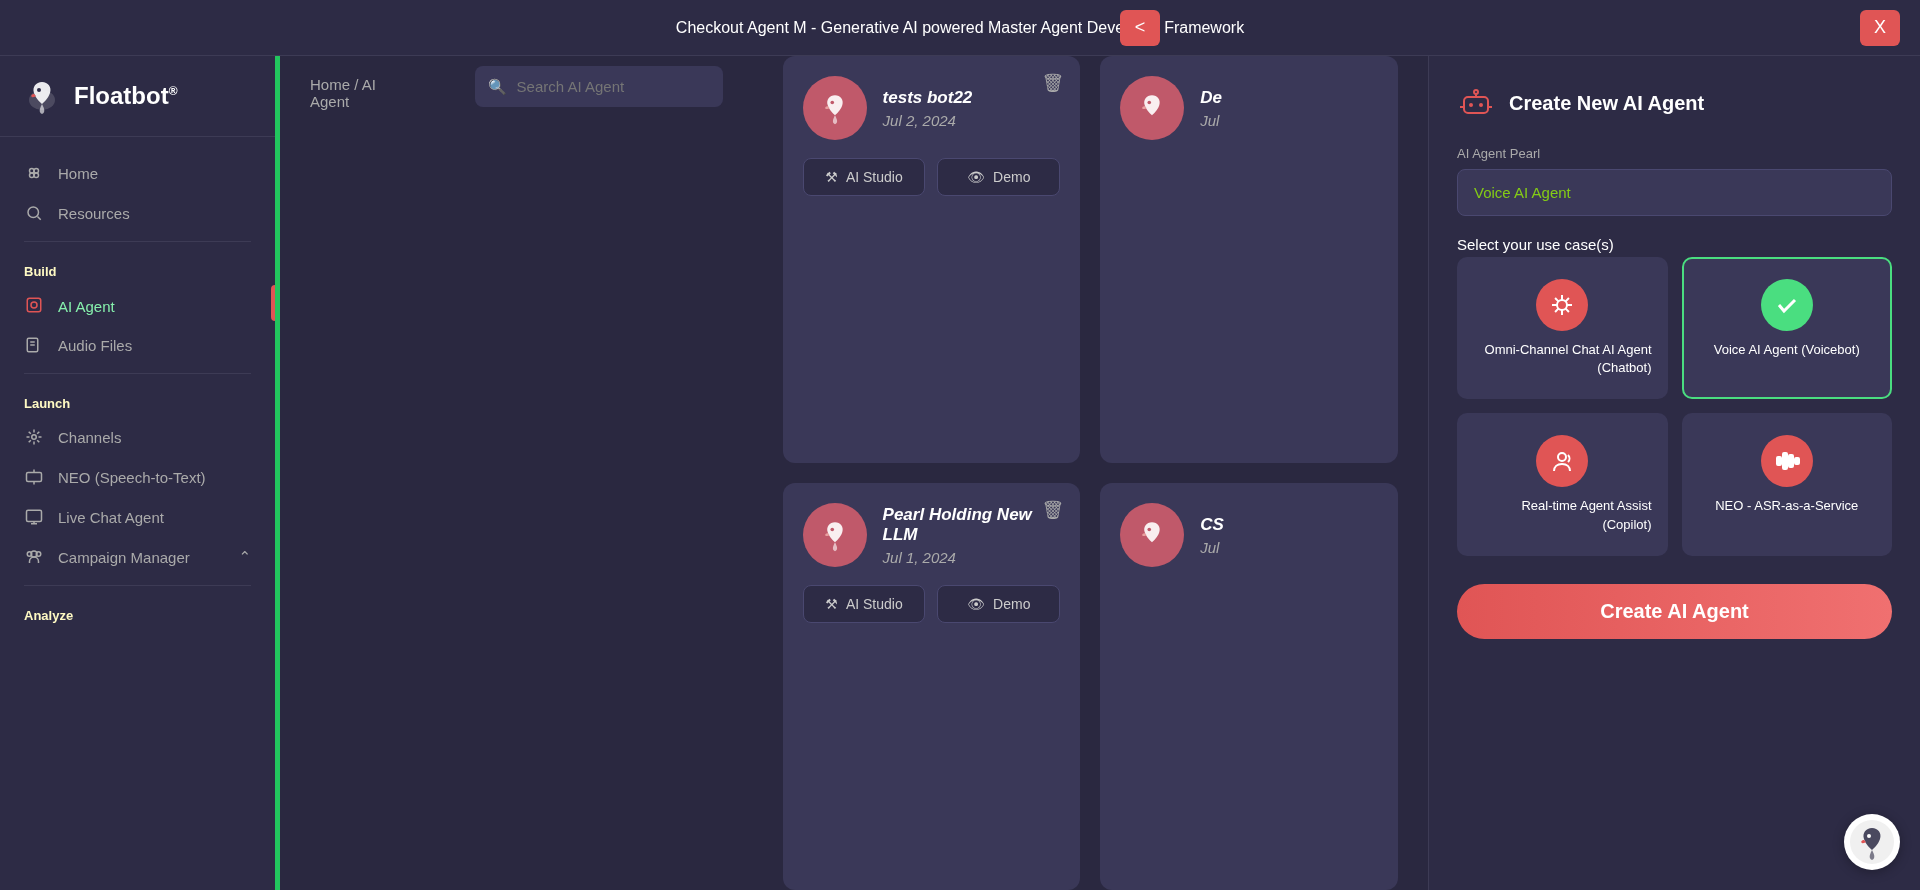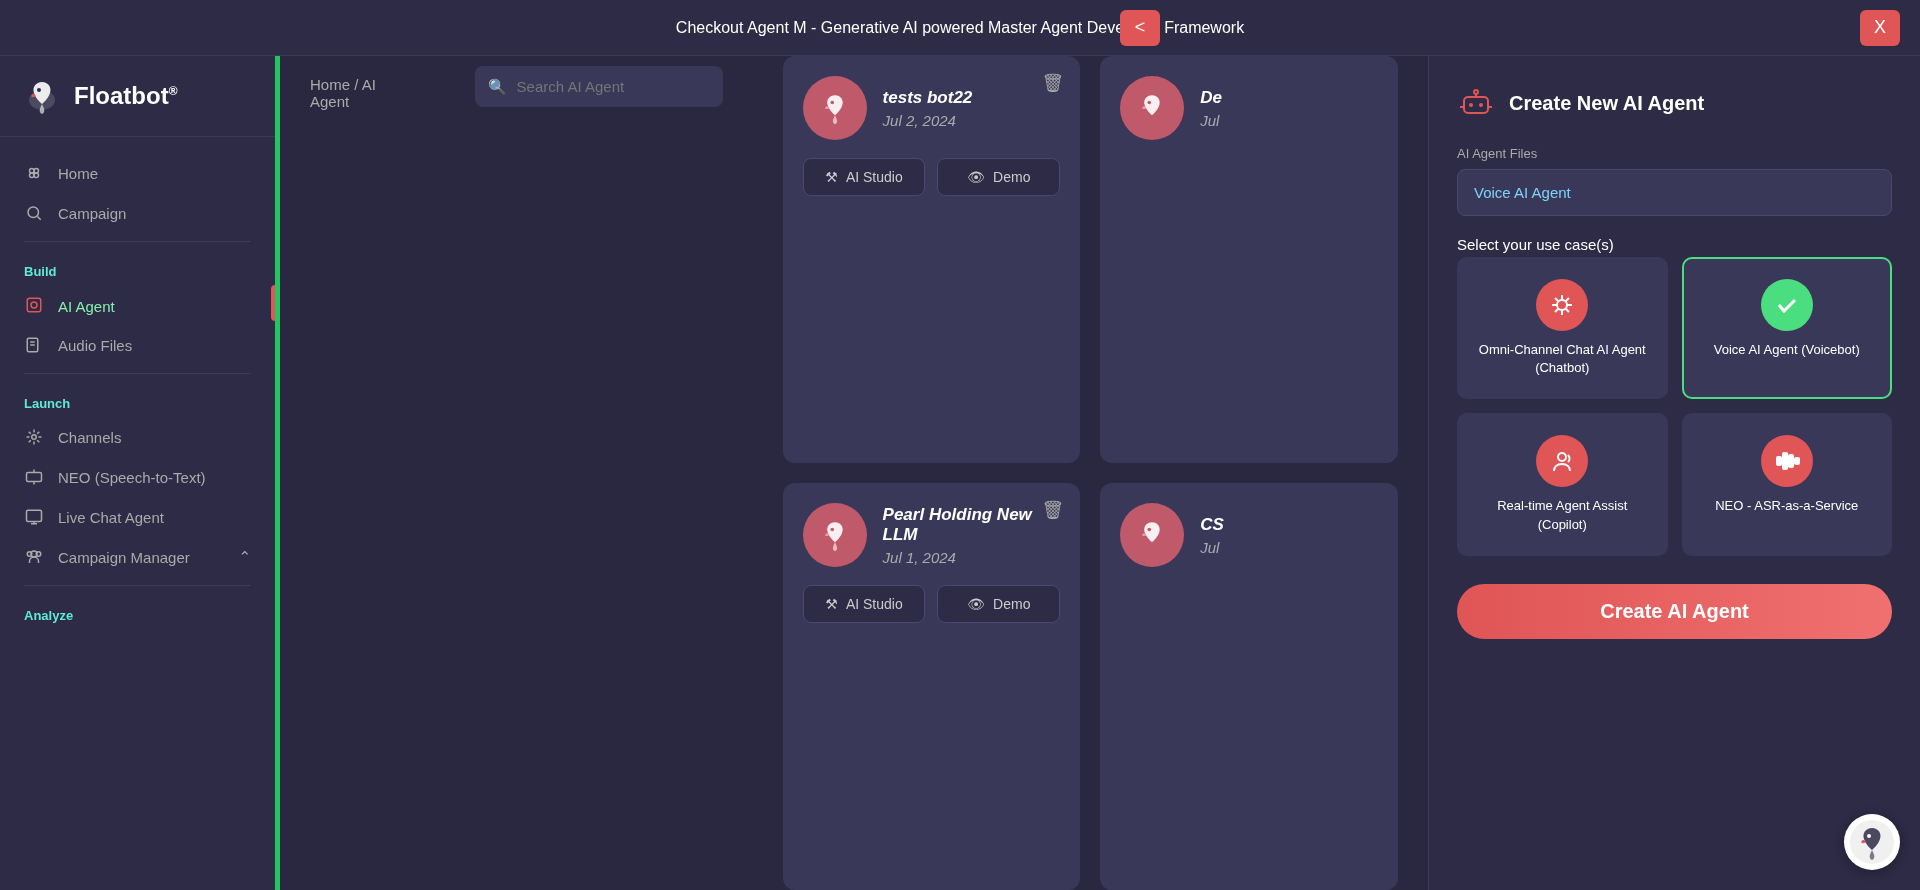--- a/index.html
+++ b/index.html
@@ -108,21 +108,21 @@
       height: 20px;
       display: flex;
       align-items: center;
       justify-content: center;
       flex-shrink: 0;
     }
     .nav-section-label {
       padding: 14px 24px 6px;
       font-size: 13px;
       font-weight: 600;
-      color: #5eead4;
+      color: #fef9c3;
       text-transform: none;
     }
     .nav-divider {
       border: none;
       border-top: 1px solid #3d3b55;
       margin: 8px 24px;
     }
     .active-indicator {
       position: absolute;
       right: 0;
@@ -284,21 +284,21 @@
     .form-label {
       font-size: 13px;
       color: #aaa;
       margin-bottom: 2px;
     }
     .form-input {
       background: #3a3858;
       border: 1px solid #4a4870;
       border-radius: 8px;
       padding: 14px 16px;
-      color: #7dd3fc;
+      color: #84cc16;
       font-size: 15px;
       outline: none;
       width: 100%;
     }
 
     .use-case-label {
       font-size: 15px;
       color: #fff;
       margin-bottom: 4px;
     }
@@ -310,21 +310,21 @@
     .use-case-card {
       background: #3a3858;
       border-radius: 10px;
       padding: 20px 14px;
       display: flex;
       flex-direction: column;
       align-items: center;
       gap: 10px;
       cursor: pointer;
       border: 2px solid transparent;
-      text-align: center;
+      text-align: right;
     }
     .use-case-card.selected { border-color: #4ade80; }
     .use-case-icon-circle {
       width: 52px;
       height: 52px;
       border-radius: 50%;
       background: #e05555;
       display: flex;
       align-items: center;
       justify-content: center;
@@ -411,21 +411,21 @@
         </span>
         <span>Home</span>
       </div>
       <div class="nav-item">
         <span class="nav-icon">
           <svg width="18" height="18" viewBox="0 0 24 24" fill="none" stroke="#aaa" stroke-width="2">
               <circle cx="11" cy="11" r="7"></circle>
               <line x1="21" y1="21" x2="16.65" y2="16.65"></line>
             </svg>
         </span>
-        <span>Campaign</span>
+        <span>Resources</span>
       </div>
 
       <hr class="nav-divider">
 
       <div class="nav-section-label">Build</div>
       <div class="nav-item-wrapper">
         <div class="nav-item active-red">
           <span class="nav-icon">
             <svg width="18" height="18" viewBox="0 0 24 24" fill="none" stroke="#e05555" stroke-width="2">
                 <rect x="3" y="3" width="18" height="18" rx="3"></rect>
@@ -618,21 +618,21 @@
           <line x1="18" y1="8" x2="18" y2="12"></line>
           <circle cx="18" cy="7" r="2"></circle>
           <line x1="6" y1="22" x2="2" y2="22"></line>
           <line x1="30" y1="22" x2="34" y2="22"></line>
         </svg>
       </div>
       <span class="panel-title">Create New AI Agent</span>
     </div>
 
     <div class="form-group">
-      <label class="form-label">AI Agent Files</label>
+      <label class="form-label">AI Agent Pearl</label>
       <input class="form-input" type="text" value="Voice AI Agent" style="">
     </div>
 
     <div>
       <div class="use-case-label">Select your use case(s)</div>
       <div class="use-case-grid">
 
         <div class="use-case-card">
           <div class="use-case-icon-circle">
             <svg width="28" height="28" viewBox="0 0 28 28" fill="none" stroke="#fff" stroke-width="2">

